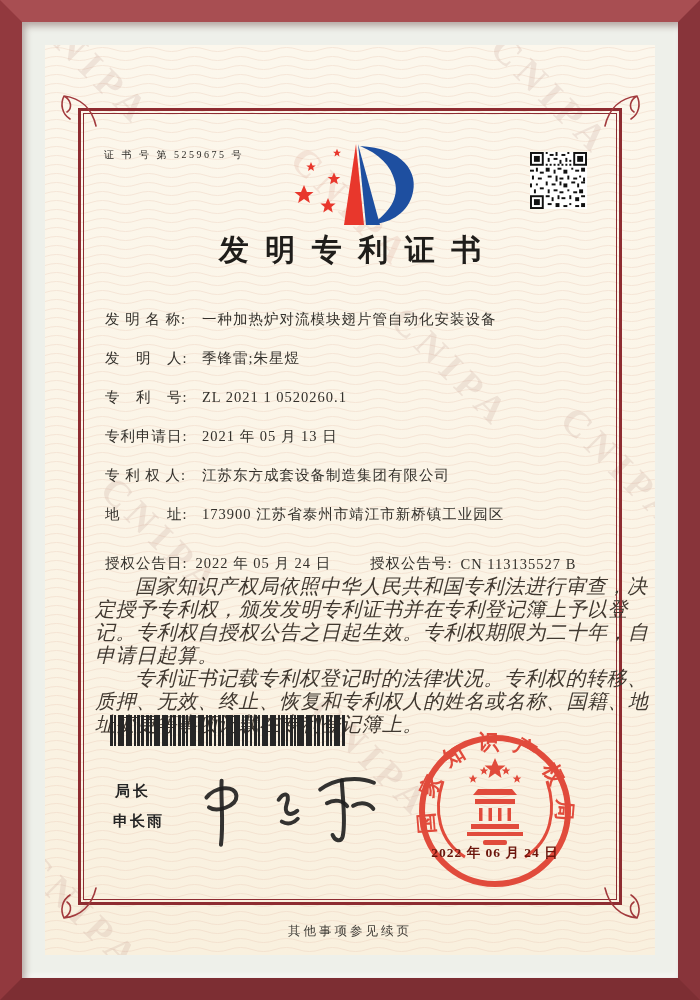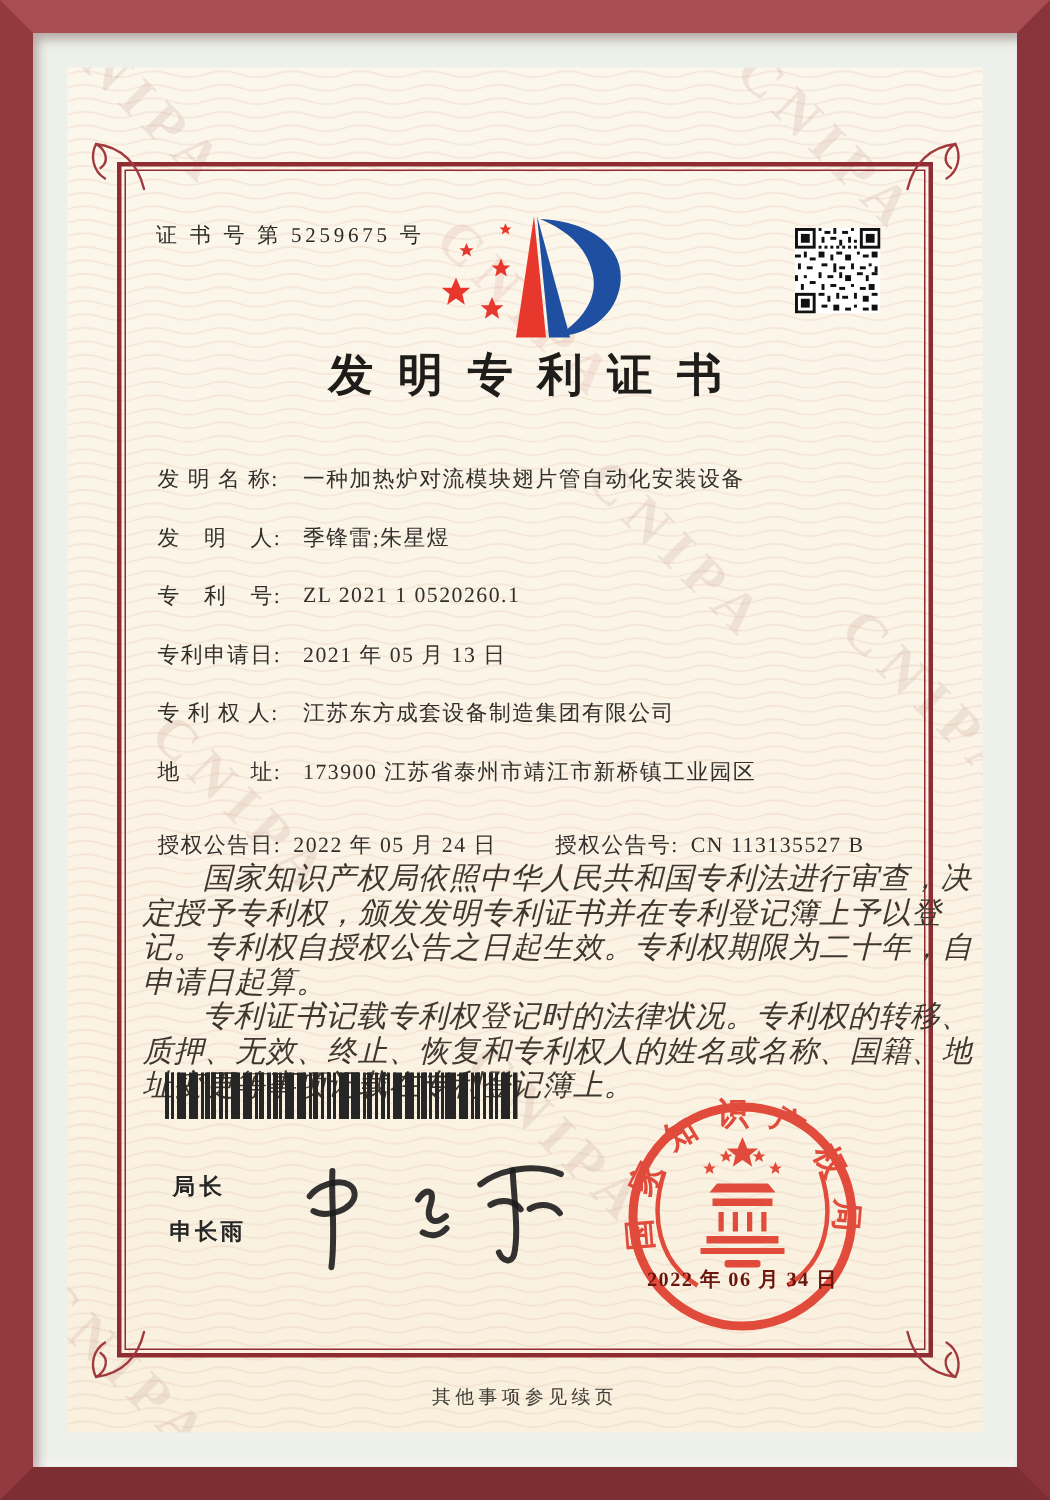--- a/index.html
+++ b/index.html
@@ -19,21 +19,21 @@
       color:rgba(190,150,142,.20);transform:rotate(45deg);white-space:nowrap;pointer-events:none;}
   .wm.red{color:rgba(206,128,114,.16);}
   
   .inner-border{position:absolute;left:33px;top:63px;width:538px;height:791px;
                 border:3px solid #8e2c31;}
   .inner-border::after{content:'';position:absolute;inset:2px;border:1px solid #8e2c31;}
   .corner{position:absolute;width:40px;height:40px;}
   .corner path{stroke:#a23a3d;stroke-width:1.6;fill:none;stroke-linecap:round;}
   .corner.tr{transform:scaleX(-1);} .corner.bl{transform:scaleY(-1);} .corner.br{transform:scale(-1,-1);}
   
-  .cert-no{position:absolute;left:59px;top:103px;font-size:14px;letter-spacing:2.5px;color:#2c2a26;}
+  .cert-no{position:absolute;left:59px;top:103px;font-size:10px;letter-spacing:2.5px;color:#2c2a26;}
   .logo{position:absolute;left:245px;top:93px;}
   .qr{position:absolute;left:485px;top:107px;}
   .title{position:absolute;left:33px;top:185px;width:544px;text-align:center;
          font-size:30px;font-weight:bold;color:#1f1d1a;letter-spacing:.55em;text-indent:.55em;}
   
   .rows{position:absolute;left:60px;top:255px;width:505px;}
   .row{display:flex;height:39px;align-items:center;font-size:14.5px;color:#33302b;letter-spacing:1px;}
   .row .lbl{width:97px;flex:none;white-space:pre;}
   .row .val{white-space:pre;}
   .grant{position:absolute;top:489px;height:39px;display:flex;align-items:flex-end;
@@ -285,18 +285,18 @@
           <rect x="75.5" y="79" width="3.5" height="13"></rect>
         <rect x="85" y="79" width="3.5" height="13"></rect>
           <rect x="94.5" y="79" width="3.5" height="13"></rect>
         <rect x="58" y="95" width="48" height="5"></rect>
         <rect x="54" y="103" width="56" height="4"></rect>
         <rect x="70" y="111" width="24" height="5" rx="2"></rect>
       </g>
       <path d="M30 52 C20 82 26 112 52 128" fill="none" stroke="#df3a2b" stroke-width="3"></path>
       <path d="M134 52 C144 82 138 112 112 128" fill="none" stroke="#df3a2b" stroke-width="3"></path>
     </svg>
-    <div class="seal-date">2022 年 06 月 34 日</div>
+    <div class="seal-date">2022 年 06 月 24 日</div>
 
     <div class="cont-note">其他事项参见续页</div>
 
   </div>
 </div>
 
 </body></html>

